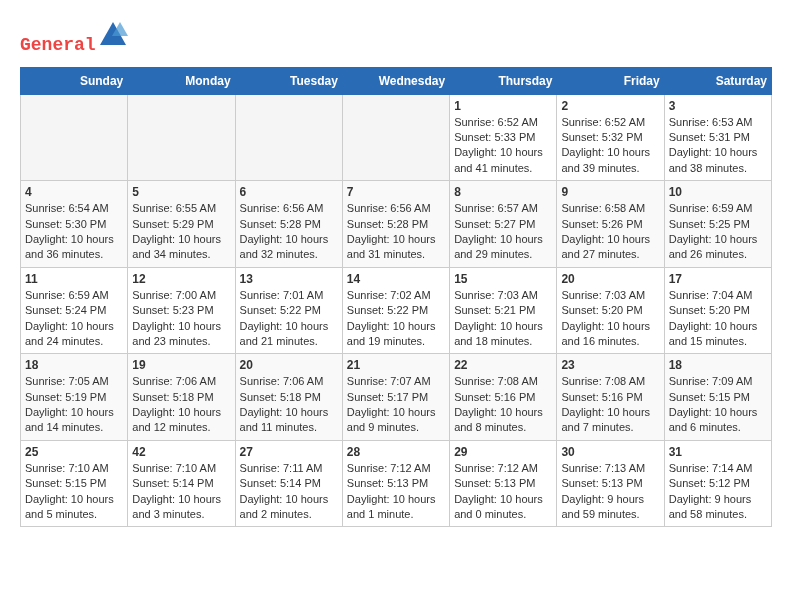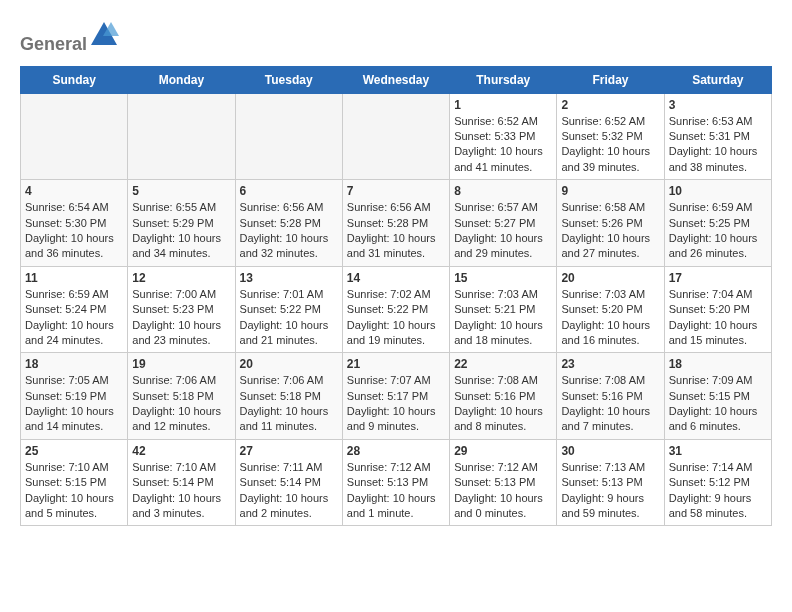--- a/index.html
+++ b/index.html
@@ -18,21 +18,21 @@
     }
     .logo {
       display: flex;
       align-items: center;
     }
     .logo-text {
       font-size: 18px;
       font-weight: bold;
       line-height: 1.2;
     }
-    .logo-general { color: #737373; }
+    .logo-general { color: #ef4444; font-family: Liberation Mono, monospace; }
     .logo-blue { color: #2a6bb5; }
     .logo-icon {
       width: 30px;
       height: 30px;
       margin-left: 2px;
     }
     .title-block {
       text-align: right;
     }
     .month-title {
@@ -46,21 +46,21 @@
     }
     table {
       width: 100%;
       border-collapse: collapse;
       font-size: 11px;
     }
     th {
       background: #2a6bb5;
       color: #fff;
       padding: 6px 4px;
-      text-align: center;
+      text-align: right;
       font-size: 12px;
       font-weight: bold;
       border: 1px solid #2a6bb5;
     }
     td {
       border: 1px solid #ccc;
       padding: 4px;
       vertical-align: top;
       height: 80px;
       width: 107px;

